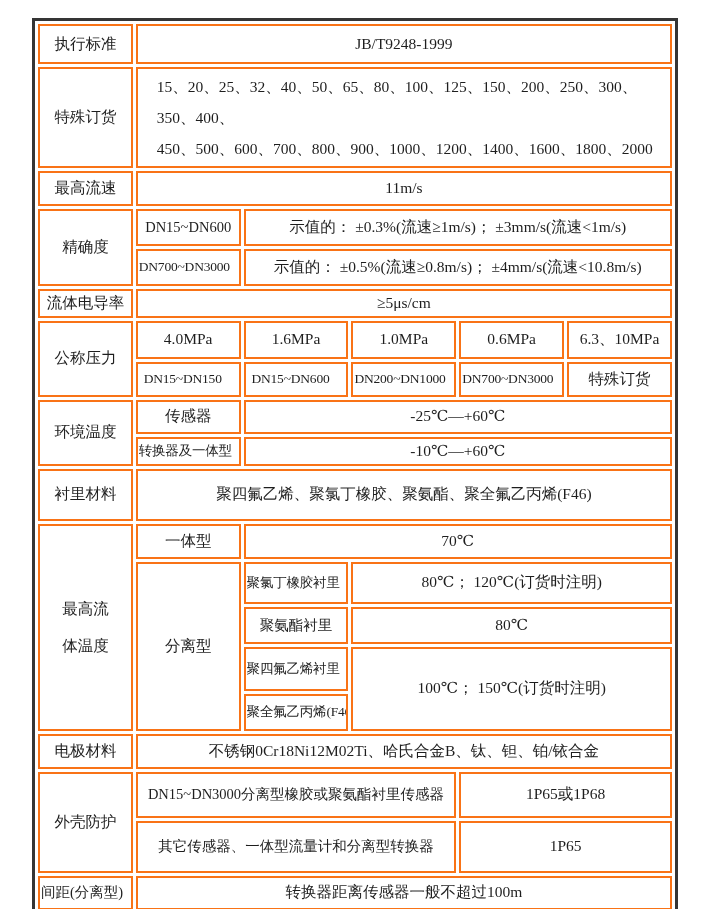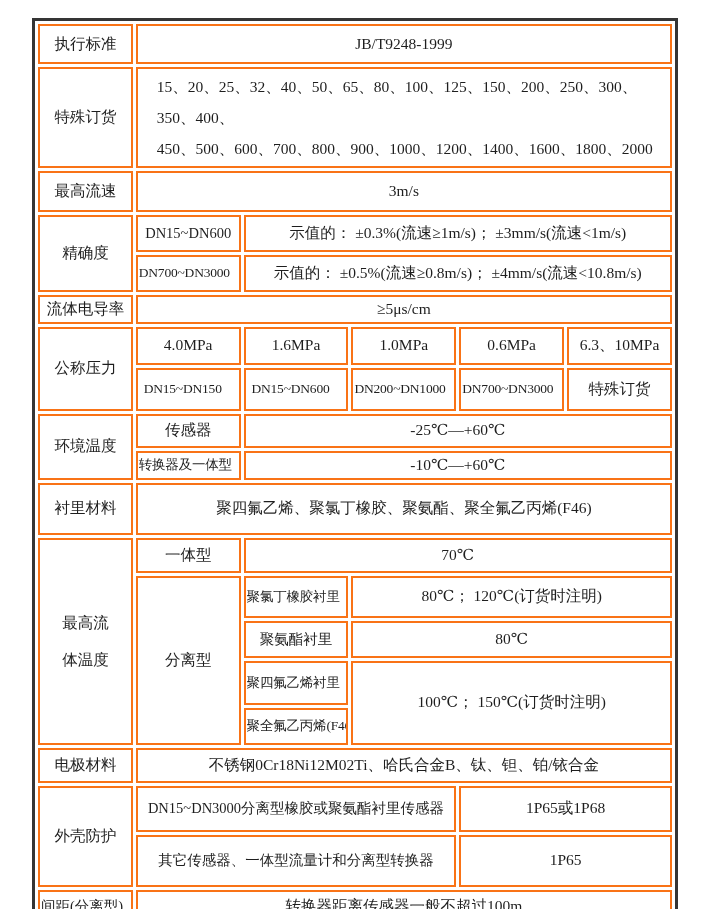--- a/index.html
+++ b/index.html
@@ -47,23 +47,23 @@
     <td class="label">执行标准</td>
     <td colspan="5">JB/T9248-1999</td>
   </tr>
 
   <tr style="height:70px">
     <td class="label">特殊订货</td>
     <td colspan="5" class="preline leftcell">15、20、25、32、40、50、65、80、100、125、150、200、250、300、350、400、
 450、500、600、700、800、900、1000、1200、1400、1600、1800、2000</td>
   </tr>
 
-  <tr style="height:41px">
+  <tr style="height:35px">
     <td class="label">最高流速</td>
-    <td colspan="5">3m/s</td>
+    <td colspan="5">11m/s</td>
   </tr>
 
   <tr style="height:37px">
     <td class="label" rowspan="2">精确度</td>
     <td class="semi">DN15~DN600</td>
     <td colspan="4" class="nowrap">示值的： ±0.3%(流速≥1m/s)； ±3mm/s(流速&lt;1m/s)</td>
   </tr>
   <tr style="height:37px">
     <td class="tight">DN700~DN3000</td>
     <td colspan="4" class="nowrap">示值的： ±0.5%(流速≥0.8m/s)； ±4mm/s(流速&lt;10.8m/s)</td>
@@ -75,21 +75,21 @@
   </tr>
 
   <tr style="height:38px">
     <td class="label" rowspan="2">公称压力</td>
     <td>4.0MPa</td>
     <td>1.6MPa</td>
     <td>1.0MPa</td>
     <td>0.6MPa</td>
     <td>6.3、10MPa</td>
   </tr>
-  <tr style="height:43px">
+  <tr style="height:35px">
     <td class="tight">DN15~DN150</td>
     <td class="tight">DN15~DN600</td>
     <td class="tight">DN200~DN1000</td>
     <td class="tight">DN700~DN3000</td>
     <td>特殊订货</td>
   </tr>
 
   <tr style="height:34px">
     <td class="label" rowspan="2">环境温度</td>
     <td>传感器</td>

